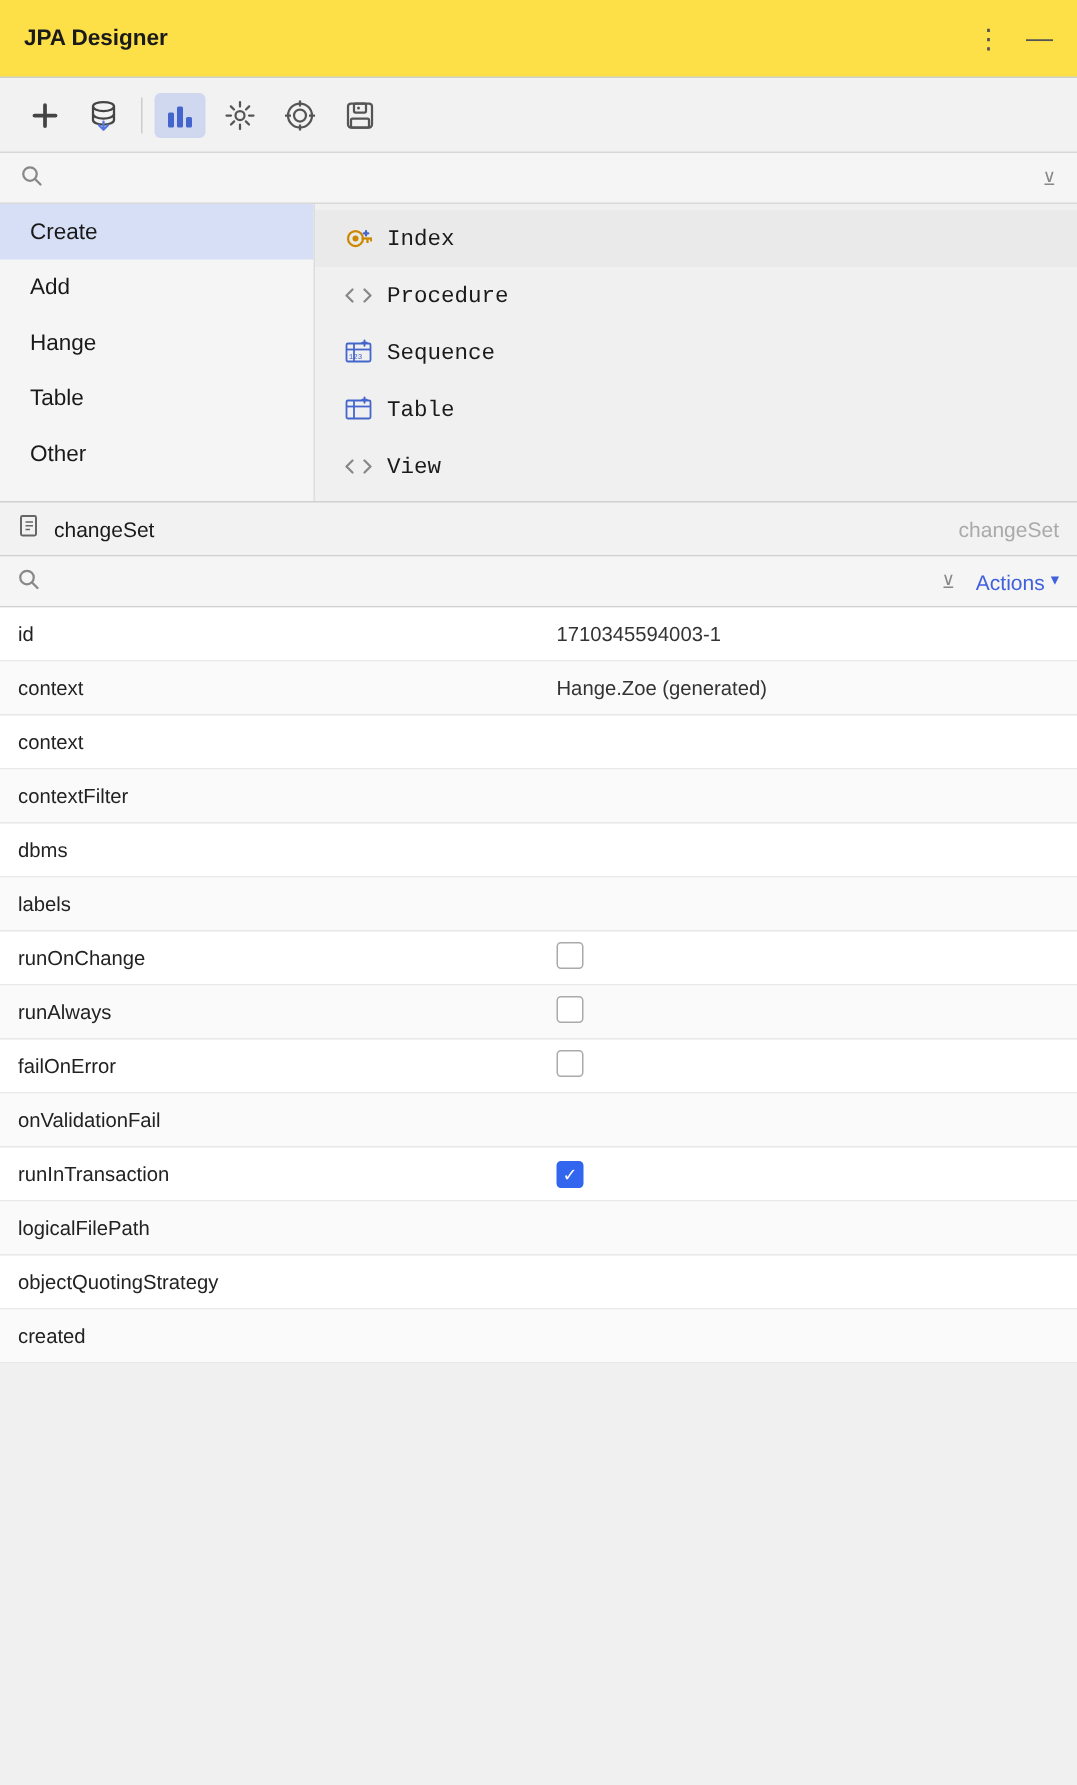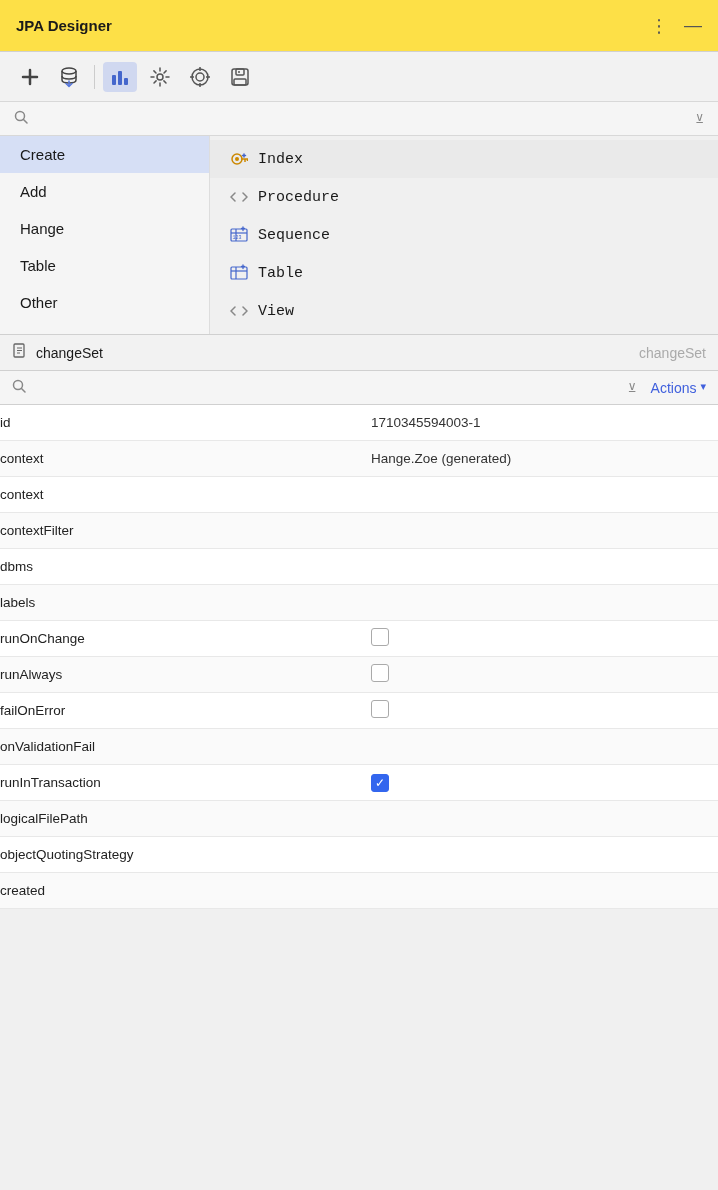--- a/index.html
+++ b/index.html
@@ -183,21 +183,21 @@
     }
     .props-row {
       display: flex;
       align-items: center;
       border-bottom: 1px solid #e8e8e8;
       min-height: 36px;
     }
     .props-row:nth-child(even) { background: #fafafa; }
     .props-key {
       width: 50%;
-      padding: 6px 0;
+      padding: 6px 12px;
       font-size: 13.5px;
       color: #222;
       font-weight: 400;
     }
     .props-value {
       width: 50%;
       padding: 6px 12px;
       font-size: 13.5px;
       color: #333;
       text-align: left;

